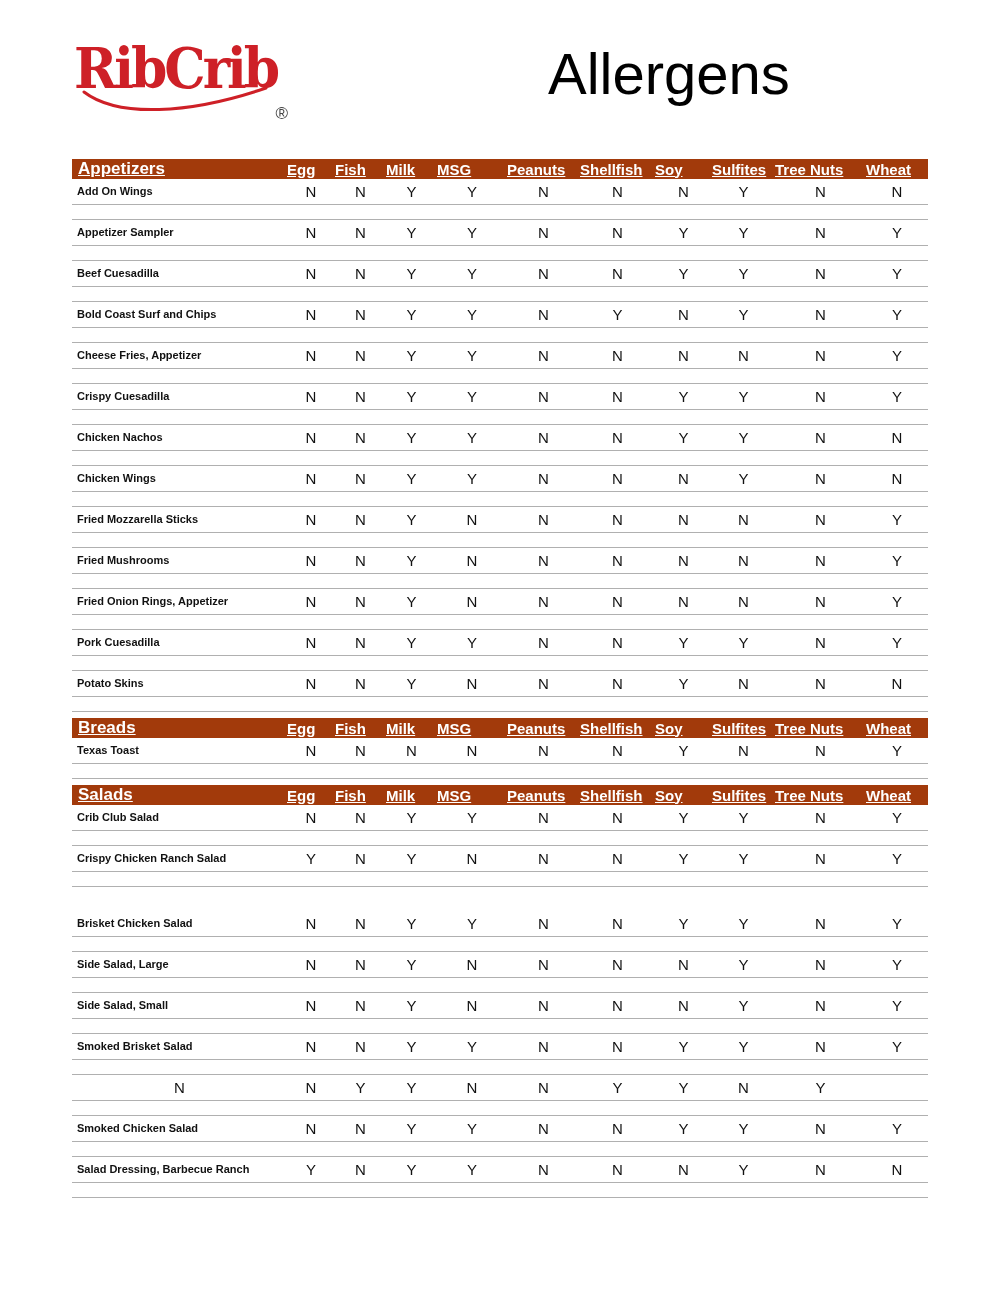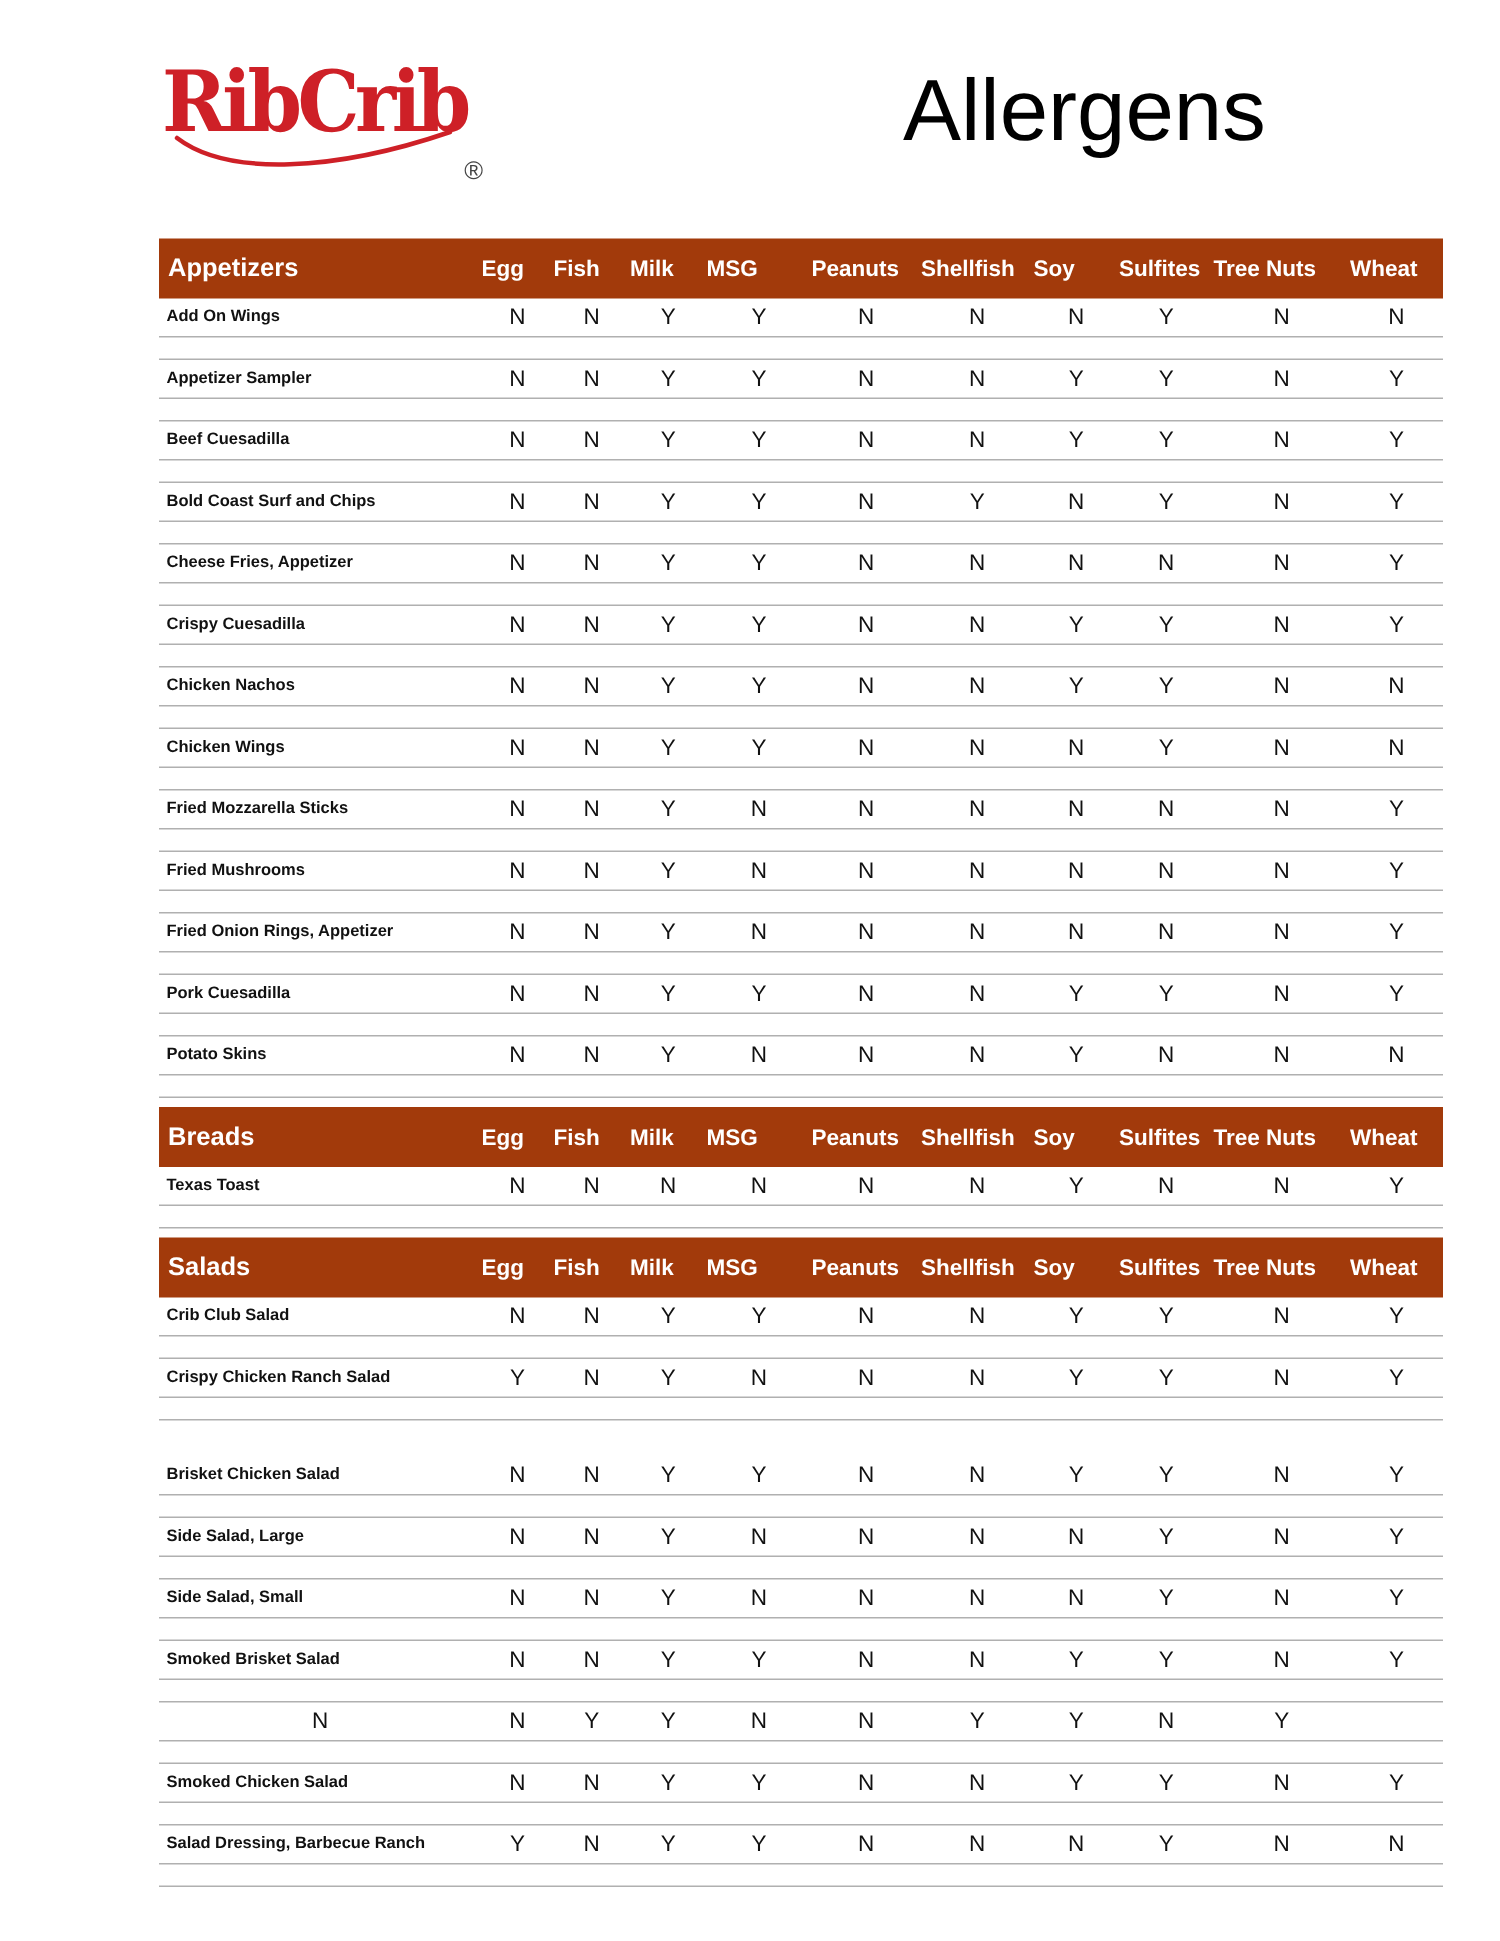--- a/index.html
+++ b/index.html
@@ -4,37 +4,37 @@
 <style>
   :root{
     --bar-bg:#A23A0B;
     --bar-text:#FFFFFF;
     --logo-red:#CE2027;
     --line:#B0B0B0;
     --cols:215px 48px 51px 51px 70px 73px 75px 57px 63px 91px 62px;
   }
   *{box-sizing:border-box;}
   body{margin:0;background:#ffffff;font-family:"Liberation Sans",sans-serif;color:#111;}
-  .page{width:1000px;height:1294px;background:#fff;overflow:hidden;position:relative;padding-left:34px;}
+  .page{width:1000px;height:1294px;background:#fff;overflow:hidden;position:relative;}
 
   
   .page-header{position:relative;height:159px;}
   .logo{position:absolute;left:74px;top:40px;width:210px;height:86px;color:var(--logo-red);}
   .logo-text{font-family:"DejaVu Serif",serif;font-weight:bold;font-size:52px;line-height:58px;
              letter-spacing:-3px;color:var(--logo-red);display:inline-block;transform:scaleY(1.08);}
   .logo-swash{position:absolute;left:6px;top:46px;width:190px;height:34px;color:var(--logo-red);}
   .logo-reg{position:absolute;right:-4px;bottom:2px;font-size:17px;color:#444;font-family:"Liberation Sans",sans-serif;}
-  .title{position:absolute;left:568px;top:40px;margin:0;font-size:58px;font-weight:400;
+  .title{position:absolute;left:548px;top:40px;margin:0;font-size:58px;font-weight:400;
          font-family:"Liberation Sans",sans-serif;color:#000;letter-spacing:0px;}
 
   
   .sections{margin-left:72px;width:856px;}
   .section{margin-bottom:6px;}
   .bar{display:grid;grid-template-columns:var(--cols);background:var(--bar-bg);color:var(--bar-text);
-       height:40px;align-items:center;}
+       height:20px;align-items:center;text-decoration:underline;}
   .bar-name{font-weight:bold;font-size:17px;padding-left:6px;}
   .bar-col{font-weight:bold;font-size:15px;text-align:left;white-space:nowrap;}
   .row{display:grid;grid-template-columns:var(--cols);min-height:26px;align-items:center;
        border-bottom:1px solid var(--line);padding:2px 0;}
   .name-cell{font-weight:bold;font-size:11px;line-height:19px;padding-left:5px;padding-right:14px;}
   .val-cell{font-size:15px;text-align:center;}
   .spacer{height:15px;border-bottom:1px solid var(--line);}
   .extra-gap{height:24px;}
 </style>
 </head>

